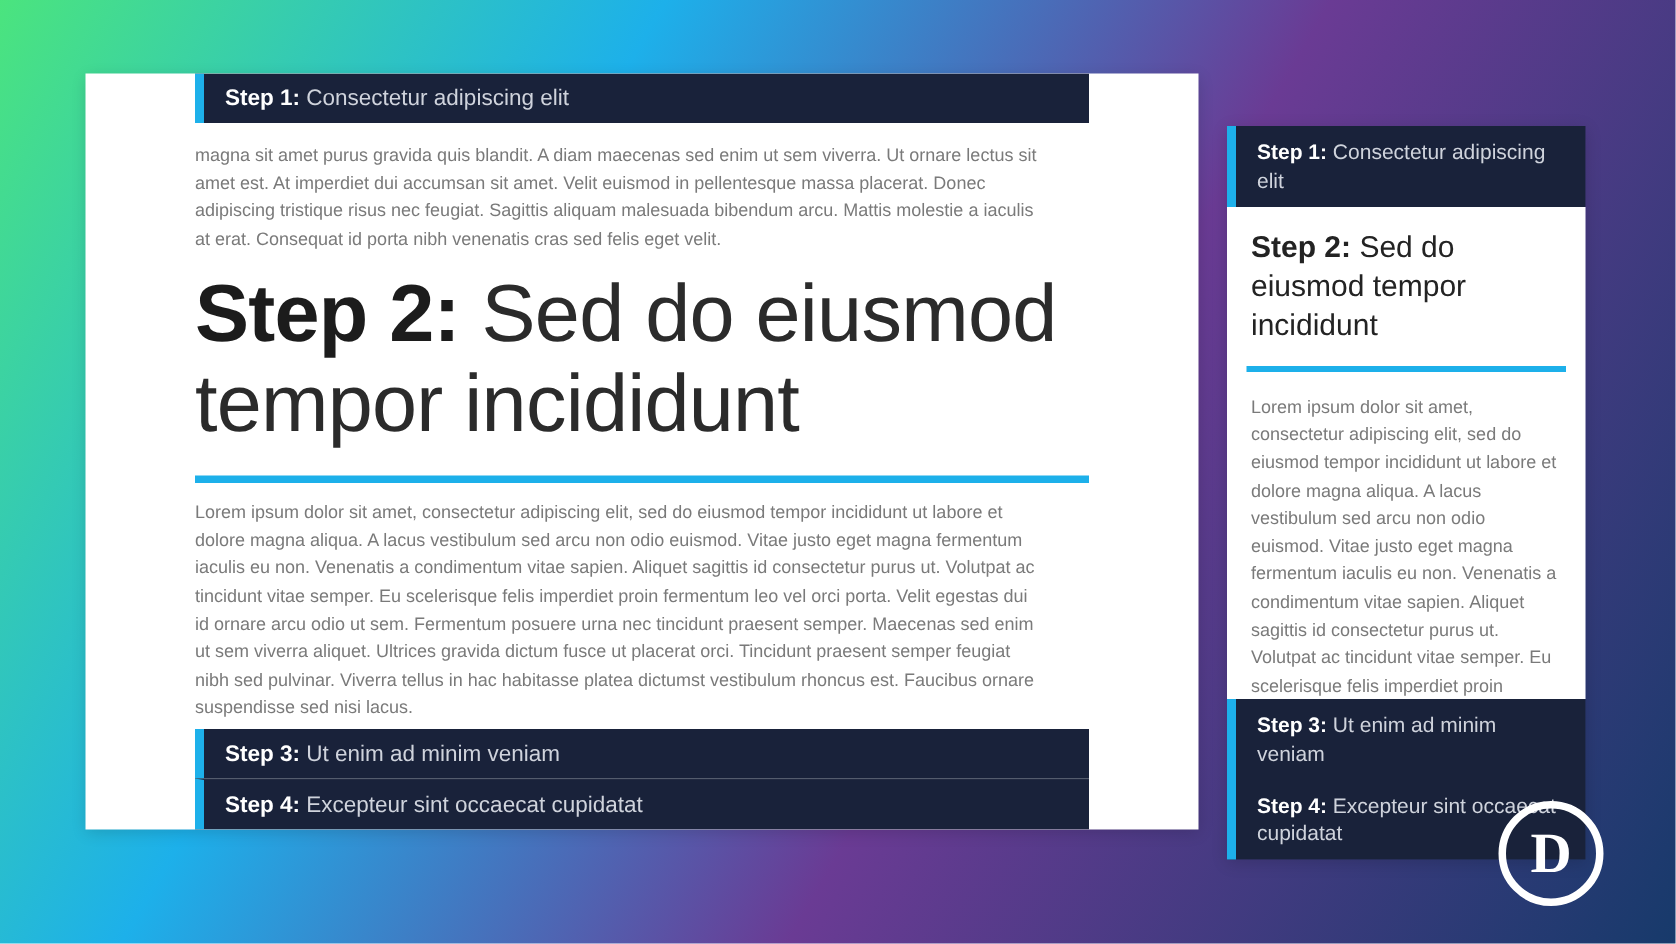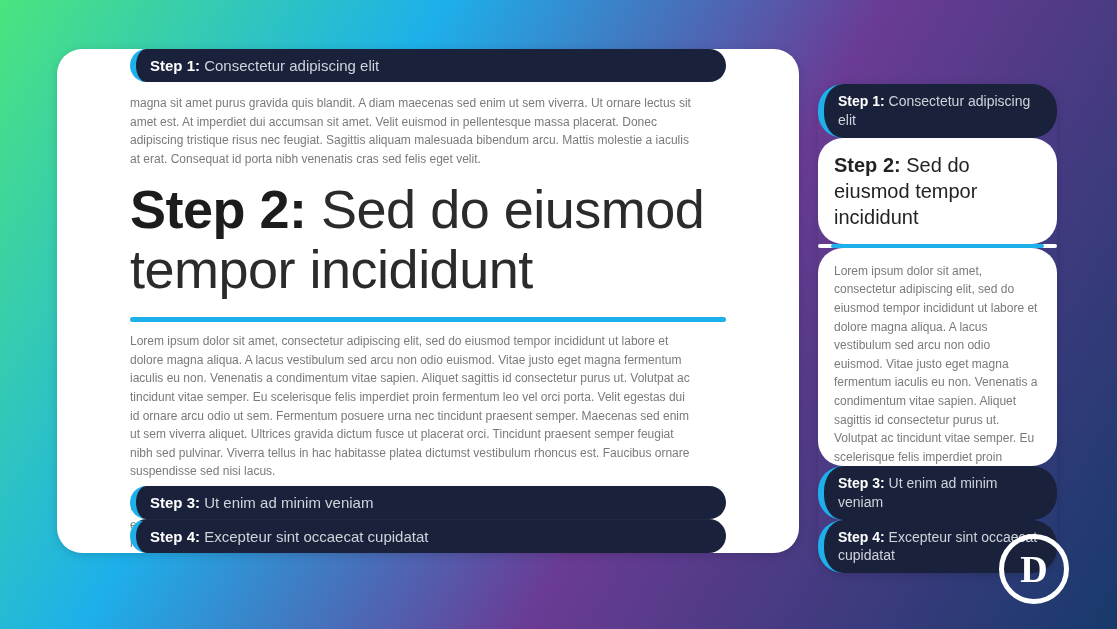--- a/index.html
+++ b/index.html
@@ -1,15 +1,15 @@
 <!DOCTYPE html>
 <html><head>
 <meta charset="utf-8">
 <style>
-  * { box-sizing: border-box; margin: 0; padding: 0; border-radius: 25px; }
+  * { box-sizing: border-box; margin: 0; padding: 0; }
   body {
     width: 1117px;
     height: 629px;
     background: linear-gradient(120deg, #4be47e 0%, #1db0ea 30%, #6a3b94 60%, #173a6b 100%);
     font-family: Arial, Helvetica, sans-serif;
     position: relative;
     overflow: hidden;
   }
 
   

